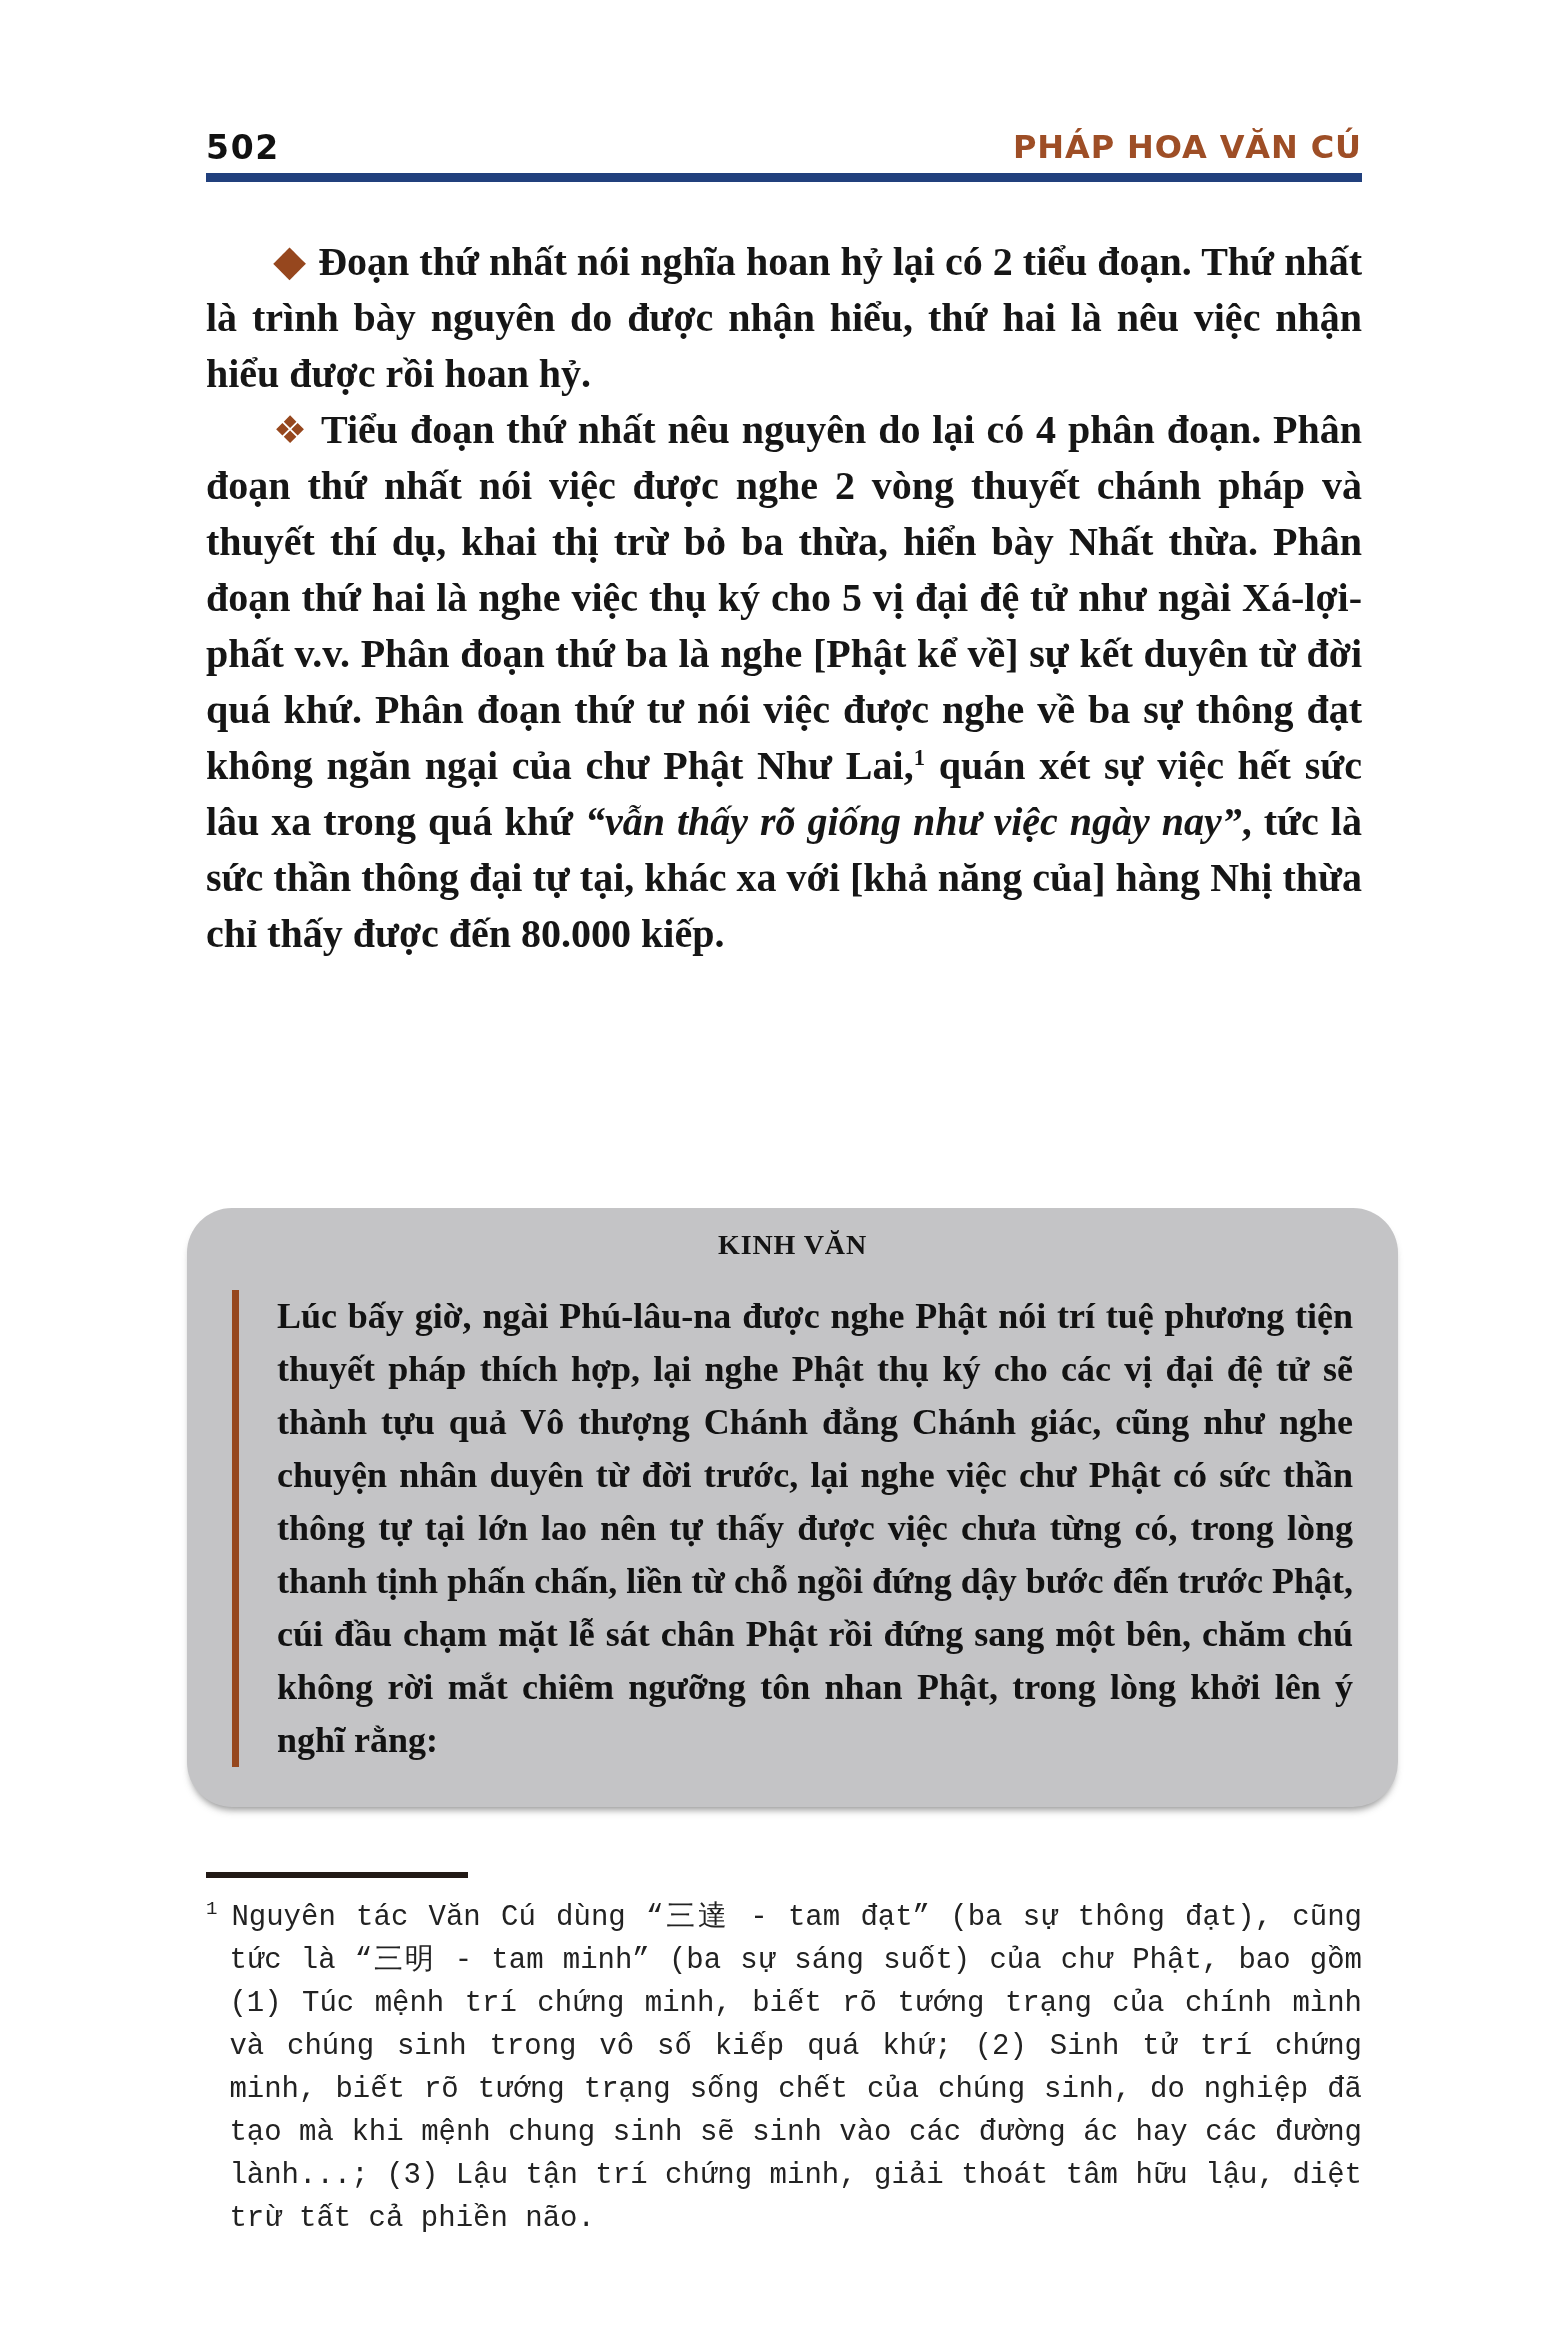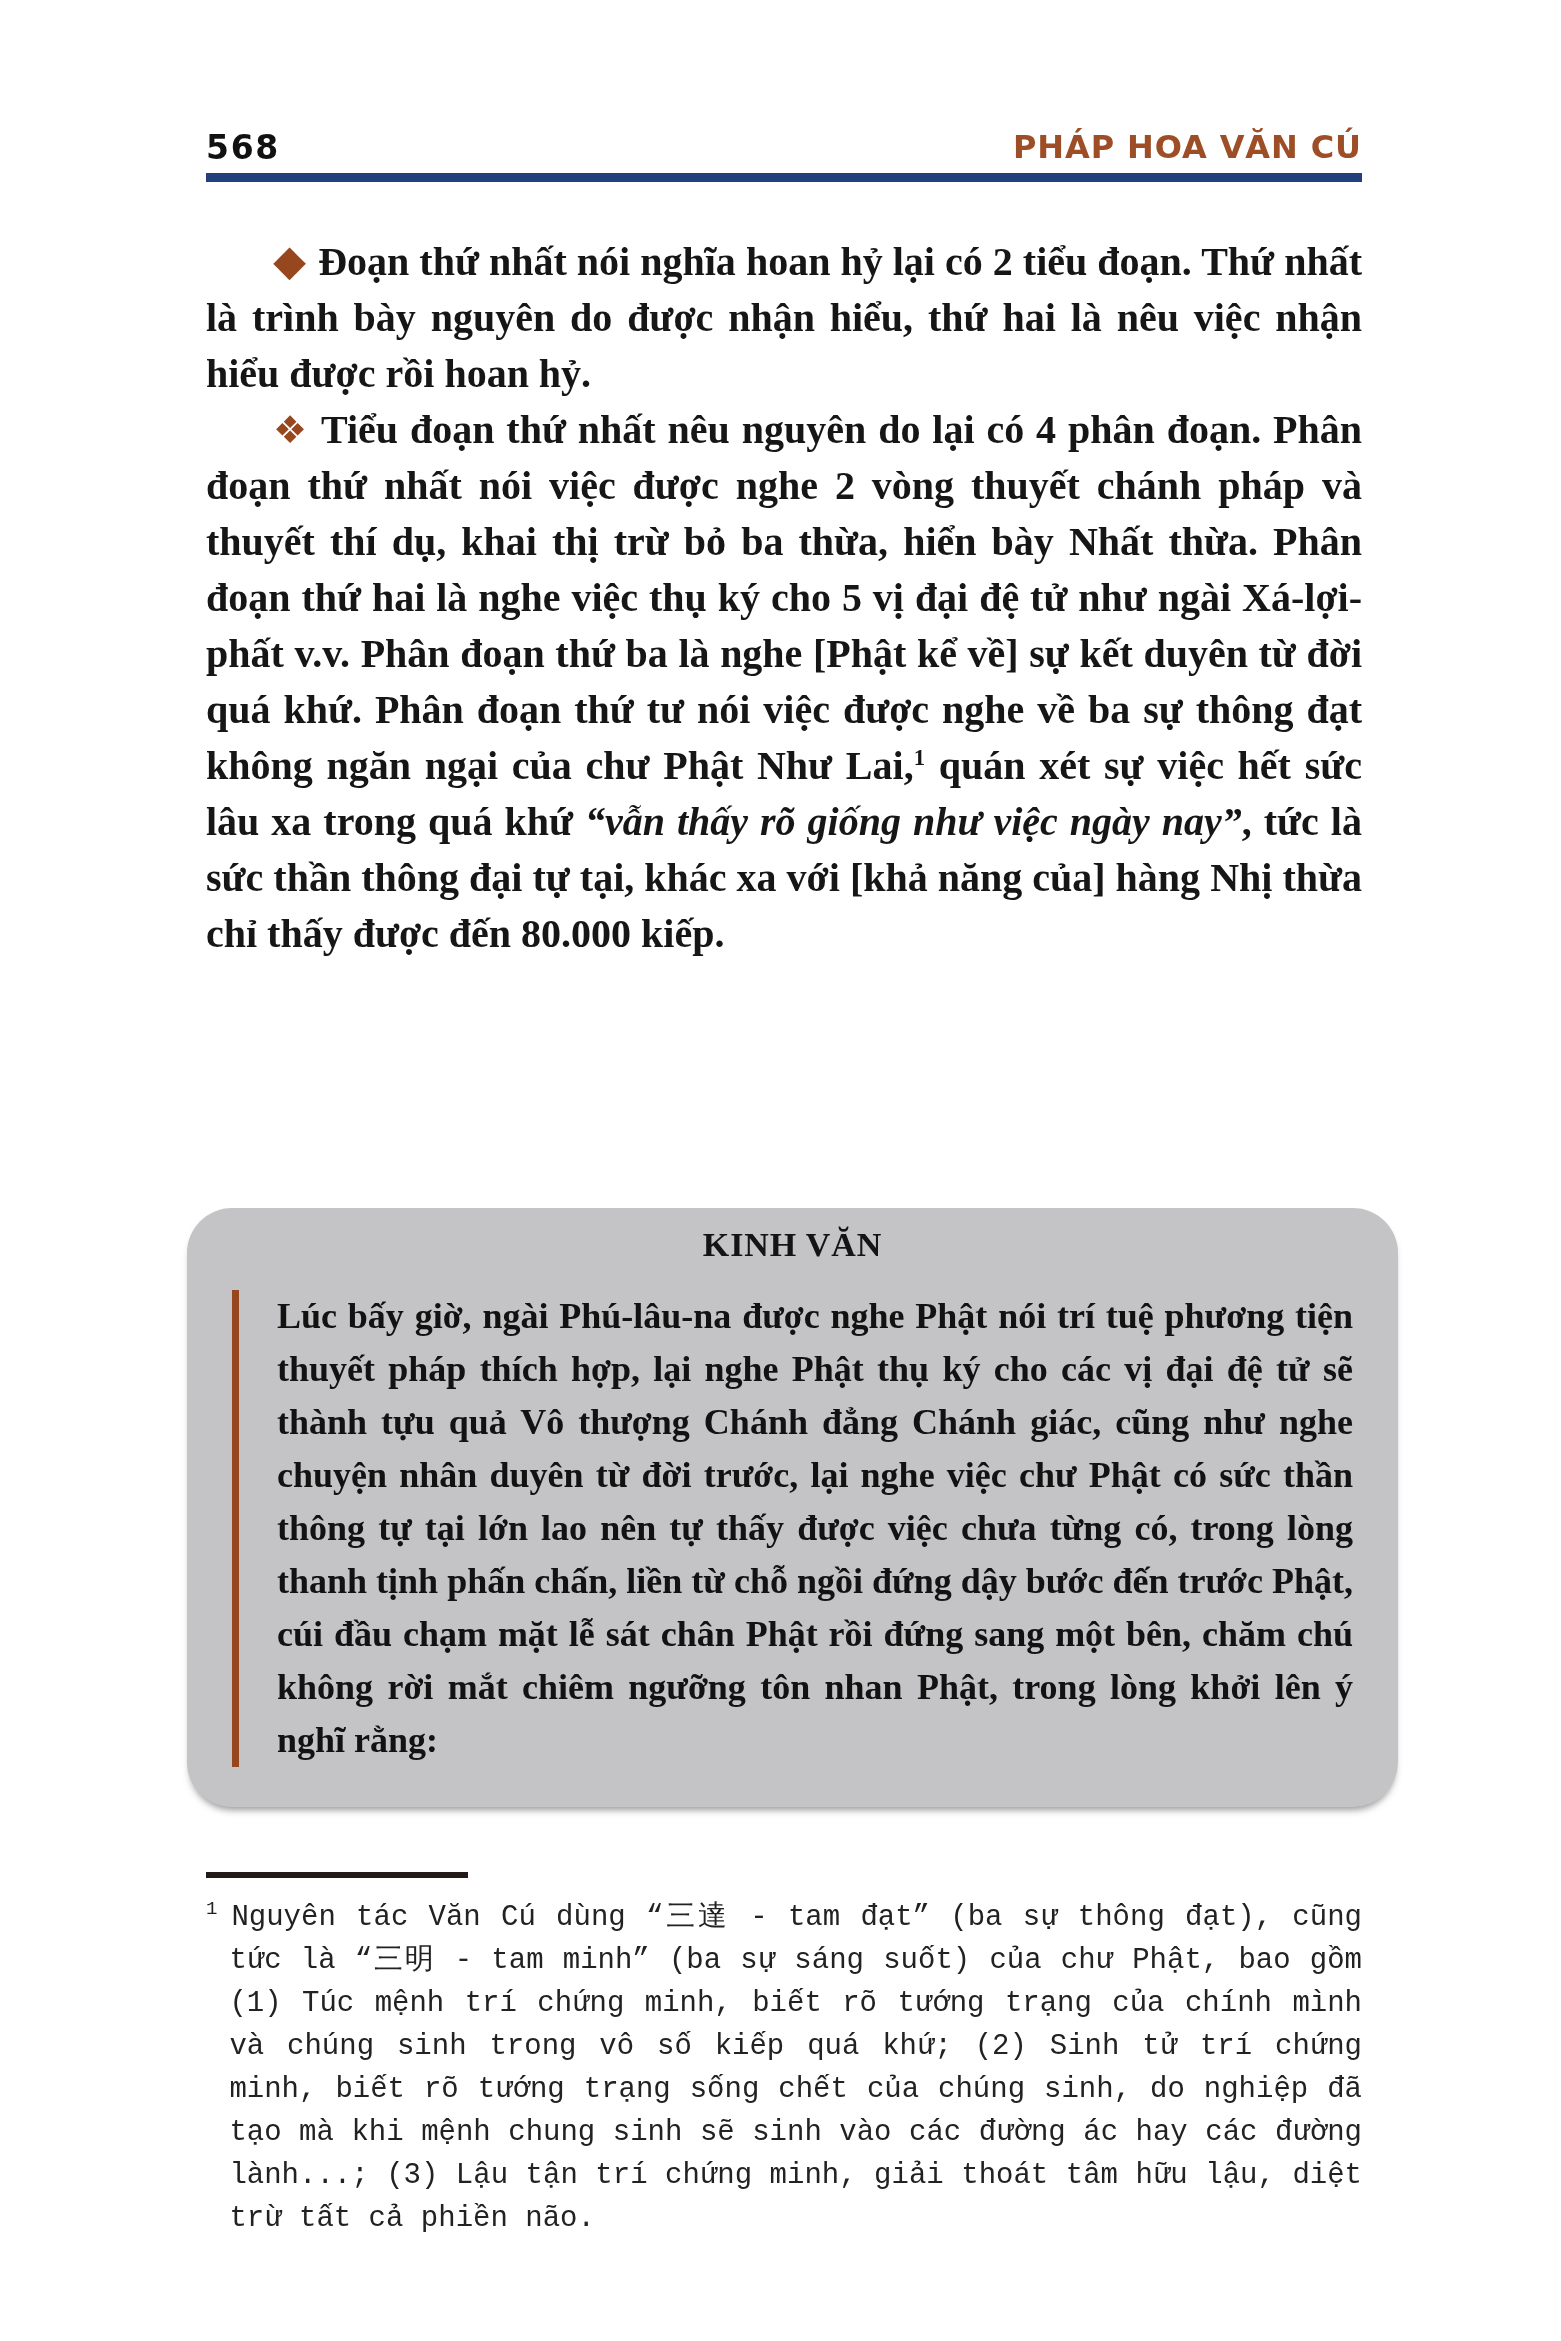--- a/index.html
+++ b/index.html
@@ -49,21 +49,21 @@
   .kinhvan-box{
     position:absolute;left:187px;top:1208px;width:1211px;height:599px;
     background:var(--box-gray);
     border-radius:45px;
     box-shadow:0 6px 7.8px -3.5px rgba(70,70,70,0.55);
     box-sizing:border-box;
     padding:14px 45px 0 45px;
   }
   .kinhvan-title{
     text-align:center;
-    font-weight:bold;font-size:34px;line-height:45px;
+    font-weight:bold;font-size:28px;line-height:45px;
     letter-spacing:0.9px;color:#141414;
     margin:0;
   }
   .kinhvan-quote{
     margin-top:23px;
     border-left:7.8px solid var(--accent);
     padding-left:38px;
     font-weight:bold;
     font-size:36px;line-height:53px;
     text-align:justify;color:#121212;
@@ -81,21 +81,21 @@
     box-sizing:border-box;
   }
   .fn-marker{font-size:19px;vertical-align:super;line-height:0;padding-right:14px;}
 </style>
 </head>
 <body>
 
 <div class="page">
 
   <div class="runhead">
-    <span class="pagenum">568</span>
+    <span class="pagenum">502</span>
     <span class="booktitle" style="color: rgb(158, 78, 38);">PHÁP HOA VĂN CÚ</span>
   </div>
   <div class="headrule"></div>
 
   <div class="body-text">
 
     <p class="indented"><span class="bullet big">◆</span><span>Đoạn thứ nhất nói nghĩa hoan hỷ lại có 2 tiểu đoạn. Thứ nhất là trình bày nguyên do được nhận hiểu, thứ hai là nêu việc nhận hiểu được rồi hoan hỷ.</span></p>
 
     <p class="indented"><span class="bullet">❖</span><span>Tiểu đoạn thứ nhất nêu nguyên do lại có 4 phân đoạn. Phân đoạn thứ nhất nói việc được nghe 2 vòng thuyết chánh pháp và thuyết thí dụ, khai thị trừ bỏ ba thừa, hiển bày Nhất thừa. Phân đoạn thứ hai là nghe việc thụ ký cho 5 vị đại đệ tử như ngài Xá-lợi-phất v.v. Phân đoạn thứ ba là nghe [Phật kể về] sự kết duyên từ đời quá khứ. Phân đoạn thứ tư nói việc được nghe về ba sự thông đạt không ngăn ngại của chư Phật Như Lai,</span><sup class="fnref">1</sup><span> quán xét sự việc hết sức lâu xa trong quá khứ </span><span class="ital">“vẫn thấy rõ giống như việc ngày nay”</span><span>, tức là sức thần thông đại tự tại, khác xa với [khả năng của] hàng Nhị thừa chỉ thấy được đến 80.000 kiếp.</span></p>
   </div>

